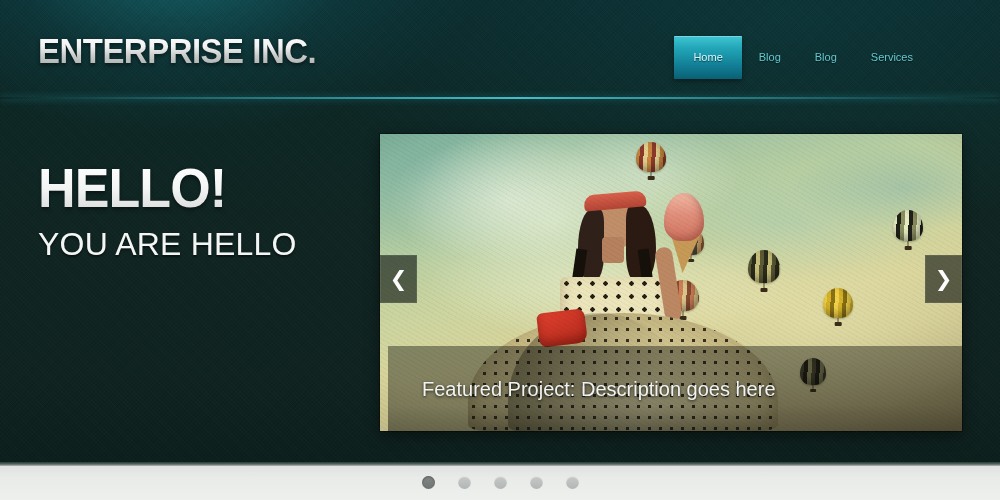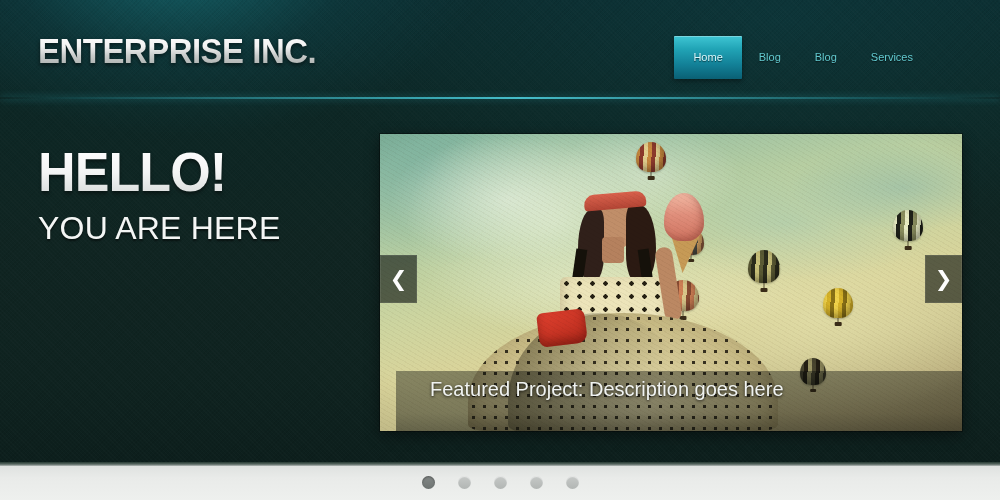--- a/index.html
+++ b/index.html
@@ -63,21 +63,21 @@
       rgba(40,170,185,0) 0%,
       rgba(40,170,185,.20) 8%,
       rgba(70,205,220,.75) 42%,
       rgba(80,215,230,.85) 52%,
       rgba(40,170,185,.28) 88%,
       rgba(40,170,185,0) 100%);
     box-shadow:0 0 7px rgba(60,190,205,.45);
   }
 
   
-  .copy{position:absolute;left:38px;top:144px;width:320px;z-index:5;}
+  .copy{position:absolute;left:38px;top:160px;width:320px;z-index:5;}
   .hello{
     font-size:56px;line-height:56px;font-weight:bold;
     letter-spacing:-1px;
     transform:scaleX(.93);transform-origin:left center;
     background:linear-gradient(180deg,#ffffff 0%,#f4f5f5 50%,#d4d8d7 100%);
     -webkit-background-clip:text;background-clip:text;
     color:transparent;-webkit-text-fill-color:transparent;
     filter:drop-shadow(0 2px 2px rgba(0,0,0,.5));
     margin:0;
   }
@@ -238,21 +238,21 @@
   }
   .clutch{
     position:absolute;left:38px;bottom:86px;width:48px;height:34px;
     background:linear-gradient(160deg,#e0402e,#b32a1c);
     border-radius:6px 8px 10px 8px;transform:rotate(-7deg);
     box-shadow:inset 0 -5px 10px rgba(90,15,10,.5);
   }
 
   
   .caption-band{
-    position:absolute;left:16px;right:0;bottom:0;height:60px;
+    position:absolute;left:8px;right:0;bottom:0;height:85px;
     background:linear-gradient(180deg, rgba(8,12,10,.40) 0%, rgba(8,12,10,.42) 70%, rgba(8,12,10,.50) 100%);
     text-align:right;
   }
   .caption-text{
     position:absolute;left:34px;bottom:30px;
     color:#f0f3f1;font-size:20px;line-height:24px;
     text-shadow:0 1px 3px rgba(0,0,0,.8);
     white-space:nowrap;
   }
 
@@ -305,21 +305,21 @@
         <a href="#" class="active">Home</a>
         <a href="#">Blog</a>
         <a href="#">Blog</a>
         <a href="#">Services</a>
       </nav>
   </div>
   <div class="hdr-rule"></div>
 
   <div class="copy">
     <h1 class="hello">HELLO!</h1>
-    <h2 class="sub">YOU ARE HERE</h2>
+    <h2 class="sub">YOU ARE HELLO</h2>
   </div>
 
   <div class="slider">
     <div class="slide-img">
       <div class="sky"></div>
       <div class="sky-clouds"></div>
 
       <div id="balloon-layer">
           <div class="balloon" style="left: 256px; top: 8px; width: 30px; height: 38px;">
             <div class="env" style="background: repeating-linear-gradient(92deg, rgb(200, 137, 63) 0px, rgb(200, 137, 63) 4px, rgb(141, 58, 44) 4px, rgb(141, 58, 44) 8px, rgb(226, 207, 142) 8px, rgb(226, 207, 142) 12px);"></div>

